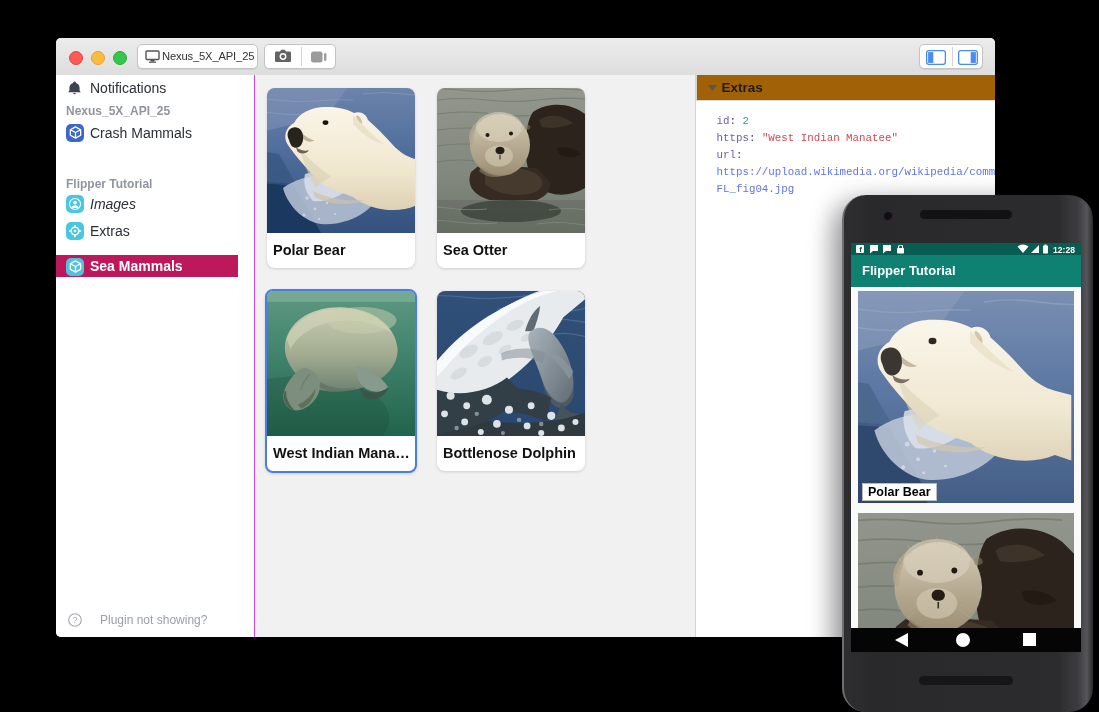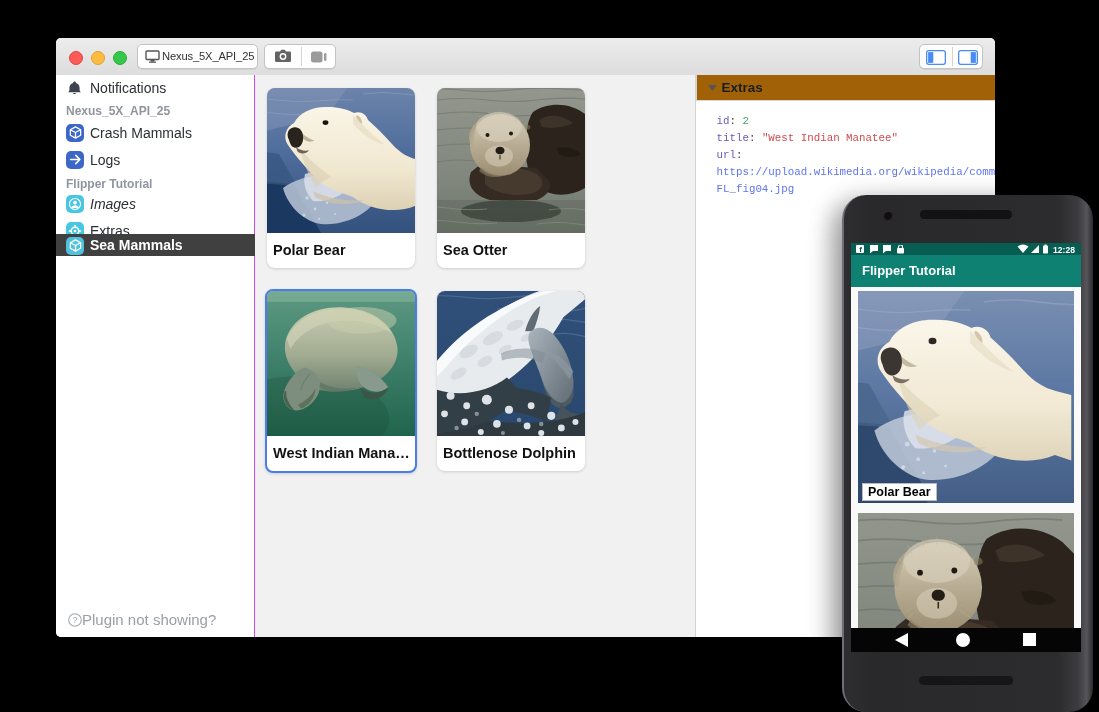--- a/index.html
+++ b/index.html
@@ -265,59 +265,52 @@
       <div class="stext">Notifications</div>
     </div>
     <div class="slabel" style="top:29px;">Nexus_5X_API_25</div>
     <div class="srow" style="top:46.5px;">
       <div class="sicon" style="background:#3c66c8;"></div>
       <svg width="13" height="13" style="position:absolute;left:12.5px;top:4.5px" viewBox="0 0 24 24">
         <path d="M12,1.5 L21.5,7 L21.5,17 L12,22.5 L2.5,17 L2.5,7 Z M2.5,7 L12,12 L21.5,7 M12,12 L12,22.5" fill="none" stroke="#fff" stroke-width="2.4" stroke-linejoin="round"></path>
       </svg>
       <div class="stext">Crash Mammals</div>
     </div>
-    <div class="srow" style="top:73.5px;">
-      <div class="sicon" style="background:#3c66c8;"></div>
-      <svg width="13" height="13" style="position:absolute;left:12.5px;top:4.5px" viewBox="0 0 24 24">
-        <path d="M3,12 L19,12 M12.5,4.5 L20,12 L12.5,19.5" fill="none" stroke="#fff" stroke-width="3" stroke-linecap="round" stroke-linejoin="round"></path>
-      </svg>
-      <div class="stext">Logs</div>
-    </div>
     <div class="slabel" style="top:101.5px;">Flipper Tutorial</div>
     <div class="srow" style="top:118px;font-style:italic;">
       <div class="sicon" style="background:#49c6e2;"></div>
       <svg width="14" height="14" style="position:absolute;left:12px;top:4px" viewBox="0 0 24 24">
         <circle cx="12" cy="12" r="9.5" fill="none" stroke="#fff" stroke-width="2"></circle>
         <circle cx="12" cy="9.5" r="3.2" fill="#fff"></circle>
         <path d="M5.5,19 C6.5,15.5 9,14 12,14 C15,14 17.5,15.5 18.5,19 Z" fill="#fff"></path>
       </svg>
       <div class="stext">Images</div>
     </div>
     <div class="srow" style="top:144.5px;">
       <div class="sicon" style="background:#49c6e2;"></div>
       <svg width="14" height="14" style="position:absolute;left:12px;top:4px" viewBox="0 0 24 24">
         <circle cx="12" cy="12" r="6.5" fill="none" stroke="#fff" stroke-width="2.4"></circle>
         <circle cx="12" cy="12" r="2.2" fill="#fff"></circle>
         <path d="M12,1.5 L12,6 M12,18 L12,22.5 M1.5,12 L6,12 M18,12 L22.5,12" stroke="#fff" stroke-width="2.4"></path>
       </svg>
       <div class="stext">Extras</div>
     </div>
-    <div class="srow" style="top:159px;height:22px;background:#404040;width:199px;">
+    <div class="srow" style="top:180px;height:22px;background:#be185d;width:182px;">
       <div class="sicon" style="background:#4fc3dd;top:2.5px;"></div>
       <svg width="13" height="13" style="position:absolute;left:12.5px;top:5px" viewBox="0 0 24 24">
         <path d="M12,1.5 L21.5,7 L21.5,17 L12,22.5 L2.5,17 L2.5,7 Z M2.5,7 L12,12 L21.5,7 M12,12 L12,22.5" fill="none" stroke="#fff" stroke-width="2.4" stroke-linejoin="round"></path>
       </svg>
       <div class="stext" style="color:#fff;font-weight:bold;line-height:23px;">Sea Mammals</div>
     </div>
     <div class="srow" style="top:534px;">
       <svg width="14" height="14" style="position:absolute;left:12px;top:4px" viewBox="0 0 14 14">
         <circle cx="7" cy="7" r="6.3" fill="none" stroke="#a2a7ad" stroke-width="1.1"></circle>
         <text x="7" y="10.2" text-anchor="middle" font-size="9" fill="#a2a7ad" font-family="Liberation Sans">?</text>
       </svg>
-      <div class="stext" style="left:26px;color:#9aa0a6;font-size:15px;">Plugin not showing?</div>
+      <div class="stext" style="left:44px;color:#9aa0a6;font-size:12px;">Plugin not showing?</div>
     </div>
   </div>
 
   <div id="main">
     <div class="card" style="left:12.5px;top:13px;">
       <svg class="cardimg" width="148" height="145" viewBox="0 0 148 145">
             <use href="#bearg"></use>
           </svg>
       <div class="cardtitle">Polar Bear</div>
     </div>
@@ -342,21 +335,21 @@
   </div>
 
   <div id="extras">
     <div style="position:absolute;left:0;top:0;width:299.5px;height:26px;background:#a16207;border-bottom:1px solid #d8d8d8;border-left:1px solid #d4d4d4;box-sizing:border-box;">
       <svg width="9" height="6" style="position:absolute;left:11px;top:10px" viewBox="0 0 9 6">
             <path d="M0,0 L9,0 L4.5,6 Z" fill="#565656"></path>
           </svg>
       <span style="position:absolute;left:25px;top:0;line-height:26px;font-size:13.5px;font-weight:bold;color:#1d1d1d;">Extras</span>
     </div>
     <div class="mono" style="position:absolute;left:21px;top:38px;font-size:10.8px;line-height:17px;white-space:pre;"><span style="color:#7058b5">id</span><span style="color:#444">: </span><span style="color:#3d9f74">2</span>
-<span style="color:#7058b5">title</span><span style="color:#444">: </span><span style="color:#cf4a51">"West Indian Manatee"</span>
+<span style="color:#7058b5">https</span><span style="color:#444">: </span><span style="color:#cf4a51">"West Indian Manatee"</span>
 <span style="color:#7058b5">url</span><span style="color:#444">:</span>
 <span style="color:#5f75e8">https://upload.wikimedia.org/wikipedia/commons</span>
 <span style="color:#5f75e8">FL_fig04.jpg</span></div>
   </div>
 </div>
 
 <div id="phone">
   <div style="position:absolute;left:40px;top:17px;width:9px;height:9px;border-radius:50%;background:#100e12;box-shadow:inset -1px -1px 1px #39252e;"></div>
   <div style="position:absolute;left:76px;top:15px;width:92px;height:9px;border-radius:5px;background:#121212;"></div>
   <div style="position:absolute;left:75px;top:481px;width:94px;height:9px;border-radius:5px;background:#161616;"></div>

